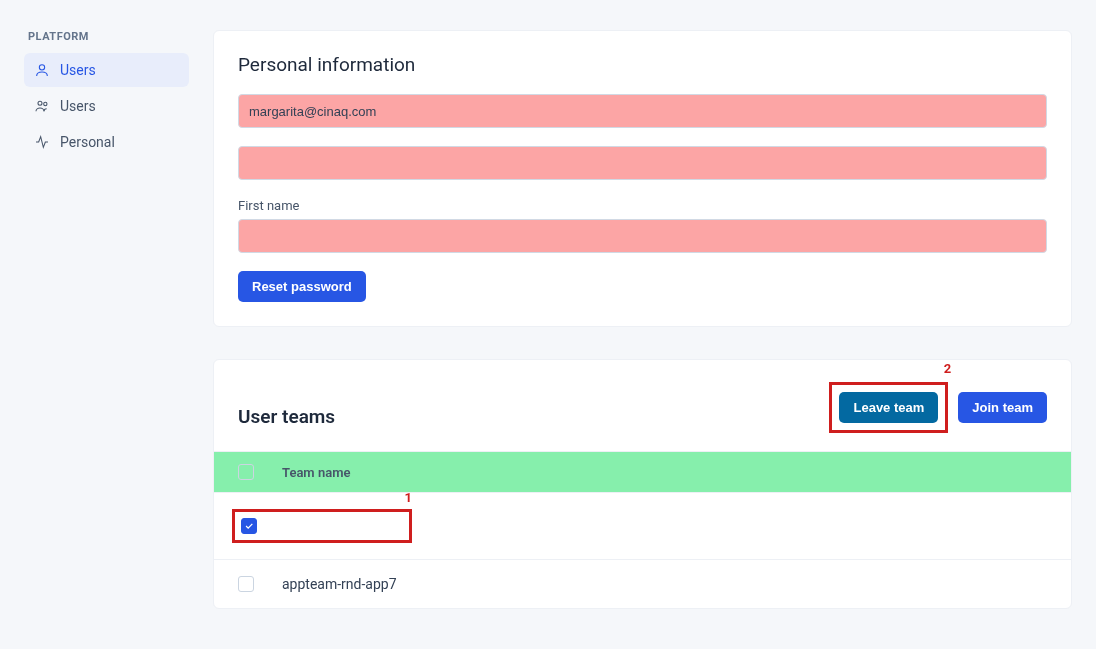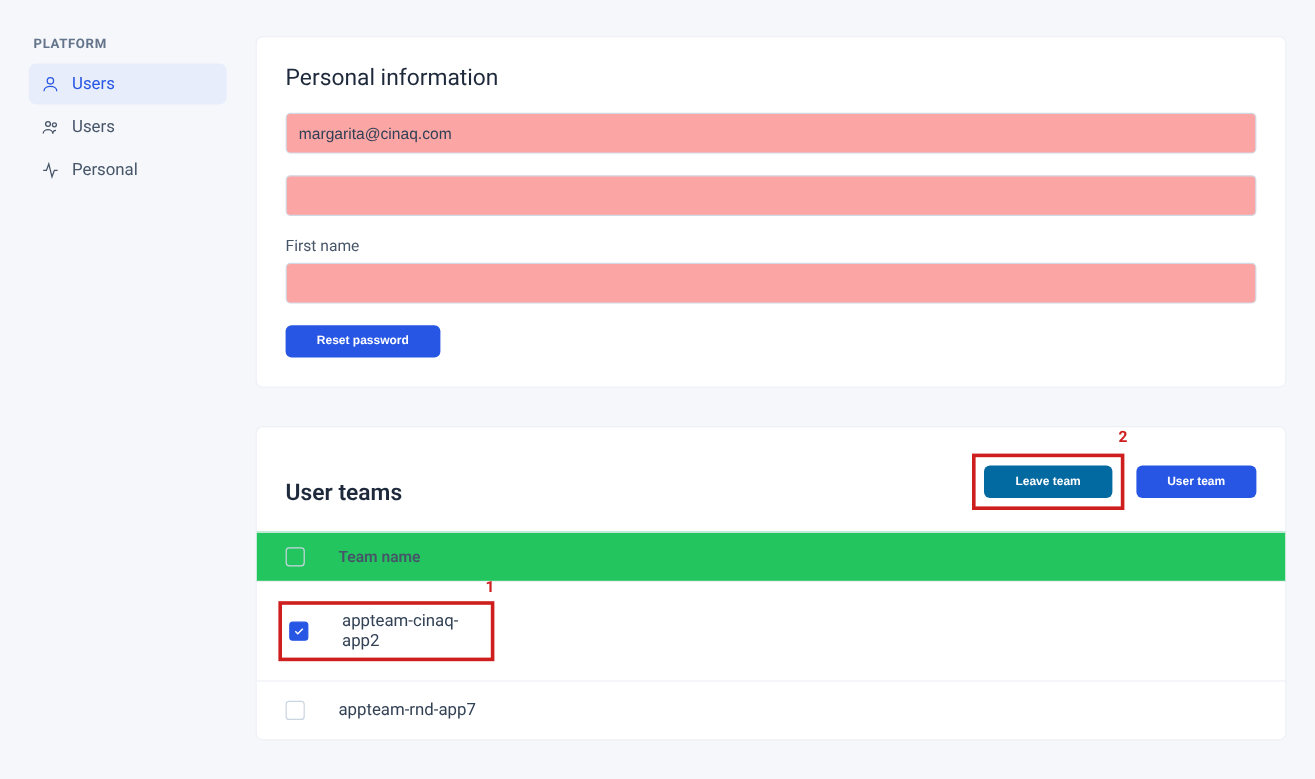--- a/index.html
+++ b/index.html
@@ -90,23 +90,23 @@
       border-radius: 4px;
       background: #fca5a5;
       padding: 0 10px;
       font-size: 13px;
       color: #334155;
     }
     .btn {
       display: inline-flex;
       align-items: center;
       justify-content: center;
-      padding: 8px 26px;
+      padding: 8px 14px;
       border-radius: 5px;
-      font-size: 10px;
+      font-size: 13px;
       font-weight: 600;
       border: none;
       cursor: pointer;
       color: #fff;
     }
     .btn-primary {
       background: #2756e4;
     }
     .btn-danger {
       background: #0369a1;
@@ -124,21 +124,21 @@
     }
     .teams-header .actions {
       display: flex;
       gap: 10px;
       align-items: center;
     }
     .table-header {
       display: flex;
       align-items: center;
       padding: 12px 24px;
-      background: #22c55e;
+      background: #86efac;
       border-top: 1px solid #edf0f5;
       border-bottom: 1px solid #edf0f5;
       font-size: 13px;
       font-weight: 600;
       color: #475569;
     }
     .table-row {
       display: flex;
       align-items: center;
       padding: 16px 24px;
@@ -264,38 +264,37 @@
     </section>
 
     <section class="card">
       <div class="teams-header">
         <div class="title">User teams</div>
         <div class="actions">
           <span class="annot-box-2">
             <span class="annot-num annot-num-2">2</span>
             <button class="btn btn-danger">Leave team</button>
           </span>
-          <button class="btn btn-primary">User team</button>
+          <button class="btn btn-primary">Join team</button>
         </div>
       </div>
 
       <div class="table-header">
         <span class="checkbox"></span>
         <span>Team name</span>
       </div>
 
       <div class="table-row">
         <span class="annot-box-1">
           <span class="annot-num annot-num-1">1</span>
           <span class="checkbox checked">
             <svg viewBox="0 0 24 24">
                 <path d="M5 12l5 5L20 7"></path>
               </svg>
           </span>
-          <span>appteam-cinaq-app2</span>
         </span>
       </div>
 
       <div class="table-row">
         <span class="checkbox"></span>
         <span>appteam-rnd-app7</span>
       </div>
     </section>
 
   </main>

